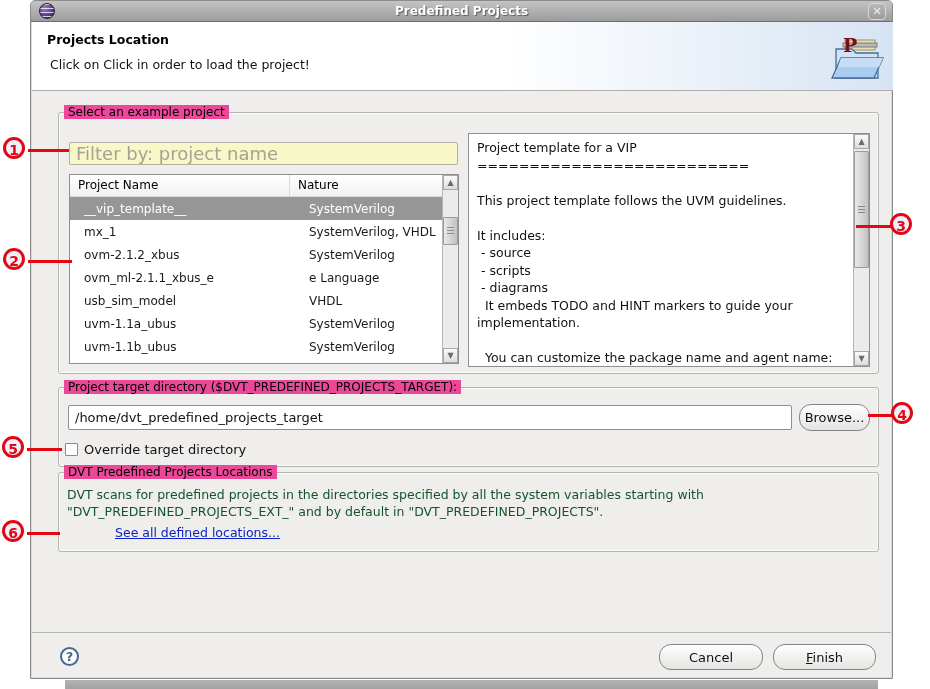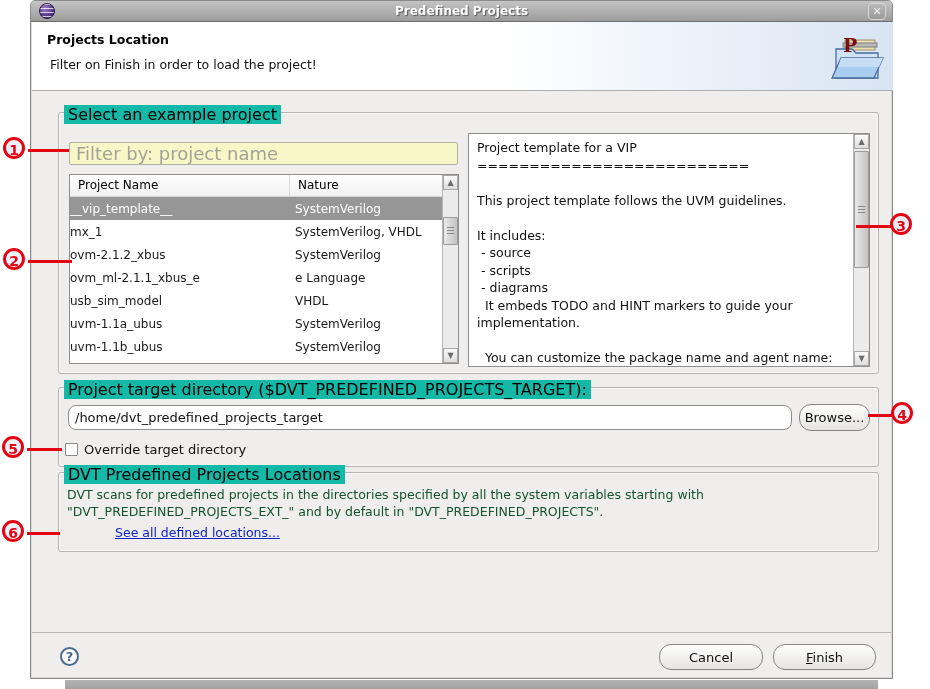--- a/index.html
+++ b/index.html
@@ -50,40 +50,40 @@
   .banner-title { position:absolute; left:15px; top:10px; font-weight:bold; font-size:12.5px; color:#000; }
   .banner-sub   { position:absolute; left:18px; top:35px; font-size:12.5px; color:#111; }
   .banner-icon  { position:absolute; right:8px; top:12px; width:56px; height:50px; }
   
   .group {
     position:absolute; border:1px solid #b3b3b0; border-radius:3px;
     box-shadow:0 0 0 1px #fbfbfa inset;
   }
   .group-label {
     position:absolute; top:-8px; left:5px; padding:0 4px;
-    background:#14b8a6; font-size:16px; color:#000; white-space:nowrap;
+    background:#ec4899; font-size:12px; color:#000; white-space:nowrap;
   }
   
   .filter-input {
     position:absolute; left:10px; top:29px; width:389px; height:23px;
     background:#f7f7c8; border:1px solid #b1b1a6; border-radius:2px;
     font-family:inherit; font-size:18px; color:#333; padding:0 6px; outline:none;
   }
   .filter-input::placeholder { color:#a3a396; opacity:1; }
   
   .ptable {
     position:absolute; left:10px; top:61px; width:390px; height:190px;
     background:#ffffff; border:1px solid #8f8f8f; overflow:hidden;
   }
   .thead { display:flex; height:22px; border-bottom:1px solid #d6d6d6; background:linear-gradient(#ffffff,#f1f1f1); }
   .th { font-size:12px; color:#000; padding:3px 0 0 8px; }
   .th-name { width:220px; border-right:1px solid #d9d9d9; }
   .th-nature { flex:1; }
   .trow { display:flex; height:23px; align-items:center; }
-  .td-name { width:220px; white-space:nowrap; overflow:hidden; }
+  .td-name { width:220px; white-space:nowrap; overflow:hidden;margin-left:14px; }
   .td-nature { flex:1; padding-left:5px; white-space:nowrap; overflow:hidden; }
   .trow.selected { background:#969696; color:#ffffff; }
   
   .vscroll {
     position:absolute; top:0; right:0; width:16px; bottom:0;
     background:#ebebeb; border-left:1px solid #b5b5b5;
   }
   .sb-btn {
     position:absolute; left:0; width:15px; height:15px;
     background:linear-gradient(#fbfbfb,#dddddd); border:1px solid #a8a8a8;
@@ -101,21 +101,21 @@
     position:absolute; left:409px; top:20px; width:402px; height:234px;
     background:#ffffff; border:1px solid #8f8f8f; overflow:hidden;
   }
   .desc-text {
     position:absolute; left:0; top:0; right:17px; bottom:0;
     padding:5px 2px 0 8px; white-space:pre-wrap;
     font-size:12.5px; line-height:17.5px; color:#111; overflow:hidden;
   }
   
   .text-input {
-    position:absolute; background:#ffffff; border:1px solid #8f8f8f; border-radius:8px;
+    position:absolute; background:#ffffff; border:1px solid #8f8f8f; border-radius:2px;
     font-family:inherit; font-size:13px; color:#111; padding:0 6px; outline:none;
   }
   .btn {
     position:absolute; border:1px solid #848484; border-radius:12px;
     background:linear-gradient(#fefefe,#e5e4e2);
     font-family:inherit; font-size:13px; color:#111; text-align:center; cursor:default;
   }
   .btn-label { display:block; }
   .ul-first::first-letter { text-decoration:underline; }
   .checkbox {
@@ -151,21 +151,21 @@
   <div class="dialog">
 
     <div class="titlebar">
       <span class="eclipse-icon"></span>
       <span class="titlebar-title">Predefined Projects</span>
       <span class="close-btn">✕</span>
     </div>
 
     <div class="banner">
       <div class="banner-title">Projects Location</div>
-      <div class="banner-sub">Filter on Finish in order to load the project!</div>
+      <div class="banner-sub">Click on Click in order to load the project!</div>
       <svg class="banner-icon" viewBox="0 0 56 50">
         <rect x="16" y="6" width="30" height="10" fill="#ece0b0" stroke="#9a8f6a" stroke-width="1"></rect>
         <rect x="14" y="9" width="34" height="4" fill="#b9b9b9" stroke="#7d7d7d" stroke-width="1"></rect>
         <path d="M7 15 L23 15 L27 19 L49 19 L49 44 L7 44 Z" fill="#cfe2f6" stroke="#4a6b9b" stroke-width="1.3"></path>
         <path d="M12 24 L54 24 L45 44 L3 44 Z" fill="#a9cdf0" stroke="#4a6b9b" stroke-width="1.3"></path>
         <path d="M12 24 L54 24 L50 33 L9 33 Z" fill="#c6def5"></path>
         <text x="14" y="18" font-family="DejaVu Serif, Liberation Serif, serif" font-size="19" font-weight="bold" fill="#7b0e14">P</text>
       </svg>
     </div>
 

